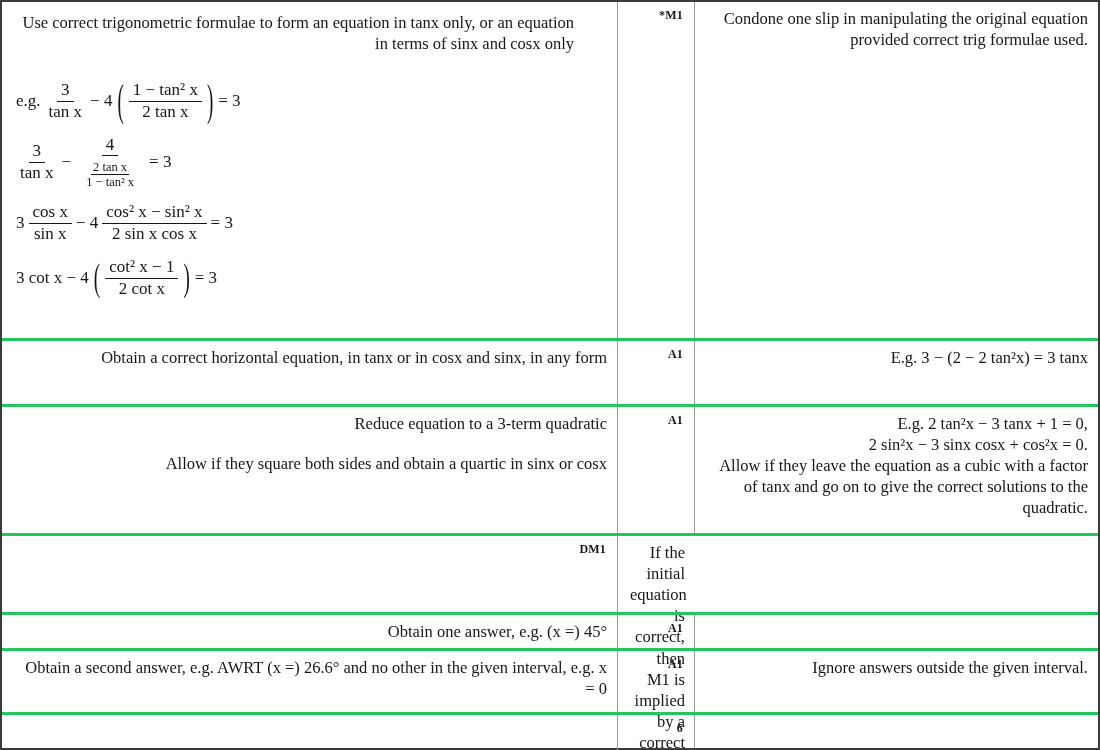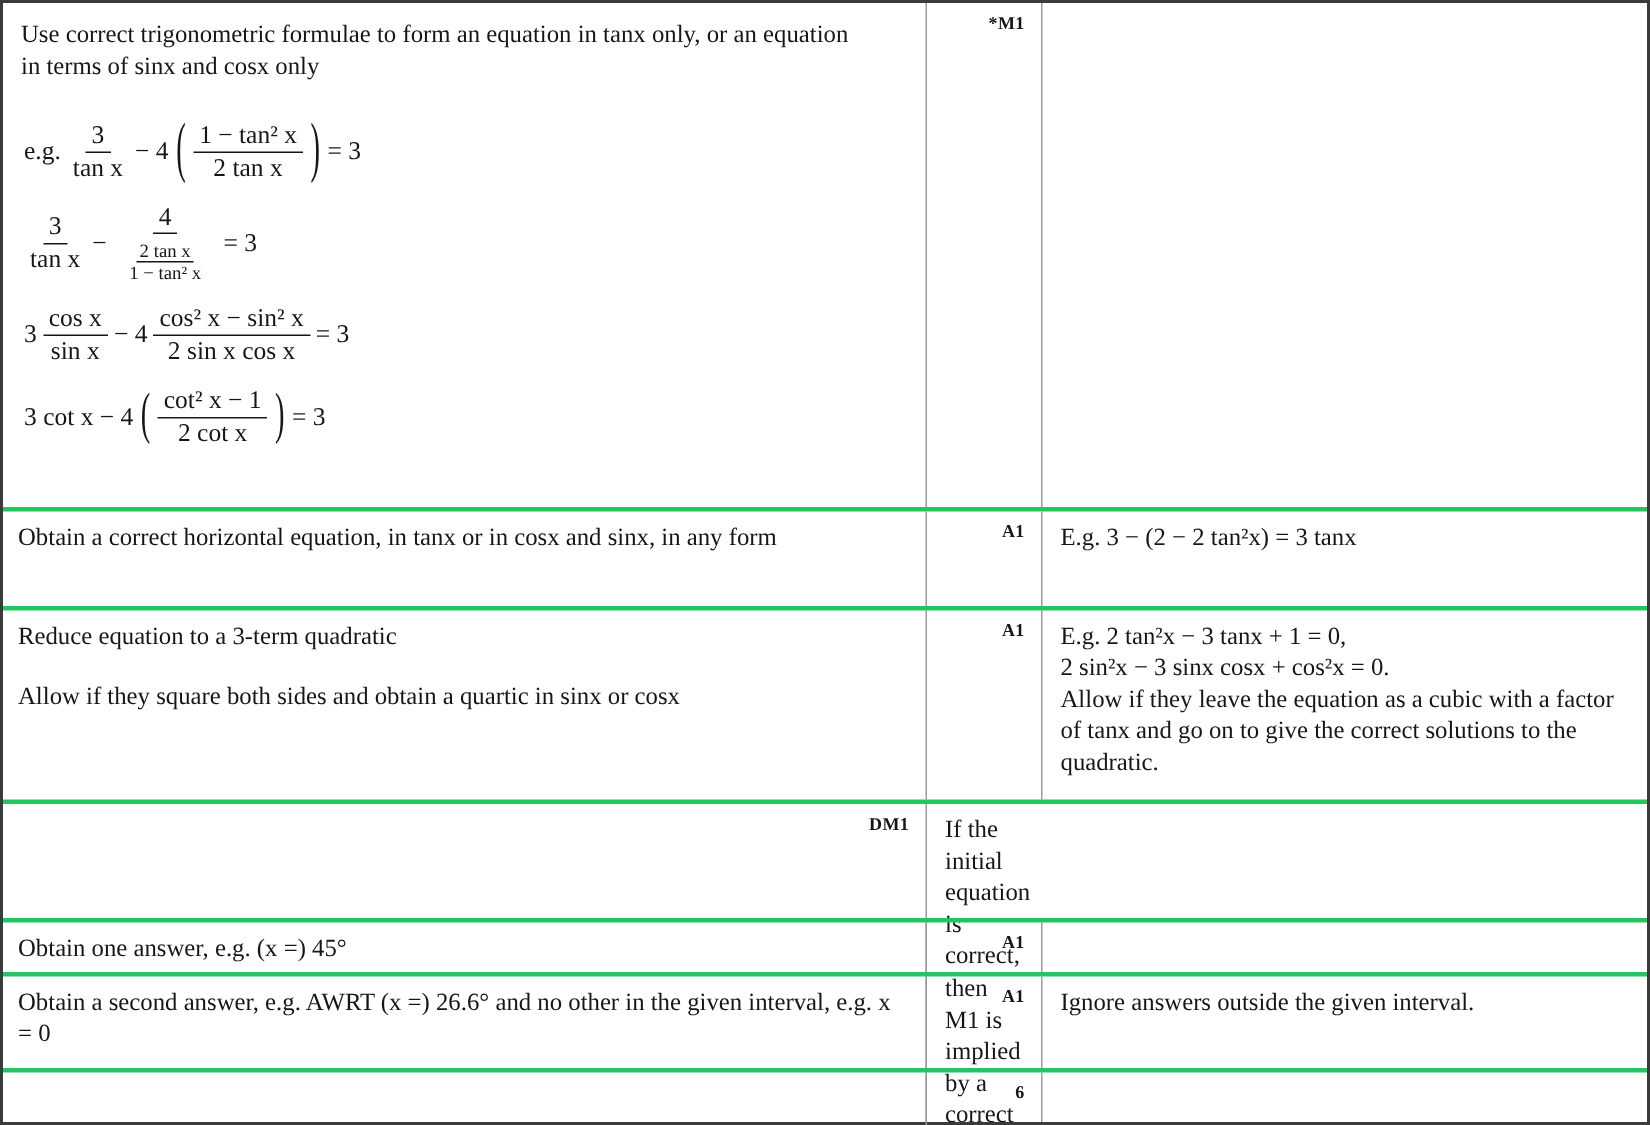--- a/index.html
+++ b/index.html
@@ -25,21 +25,21 @@
   .crit{border-right:1px solid #9a9a9a;}
   .mark{
     border-right:1px solid #9a9a9a;
     text-align:right;
     padding:6px 11px 0 2px;
     font-weight:bold;
     font-size:12px;
     letter-spacing:.2px;
   }
   .guid{padding-left:12px;}
-  .line{margin:0;}
+  .line{margin:0;text-align:right;}
   .gap-top{margin-top:19px;}
   
   .formula{
     display:flex;
     align-items:center;
     font-size:17px;
     margin:0 0 13px 2px;
     white-space:nowrap;
   }
   .formula > span{margin:0 2px;}
@@ -127,20 +127,23 @@
         <span class="bigp tall">(</span>
         <span class="frac">
           <span class="num">cot² x − 1</span>
           <span class="den">2 cot x</span>
         </span>
         <span class="bigp tall">)</span>
         <span>= 3</span>
       </div>
     </div>
     <div class="cell mark">*M1</div>
+    <div class="cell guid">
+      <p class="line">Condone one slip in manipulating the original equation provided correct trig formulae used.</p>
+    </div>
   </div>
 
   <div class="mrow">
     <div class="cell crit">
       <p class="line">Obtain a correct horizontal equation, in tanx or in cosx and sinx, in any form</p>
     </div>
     <div class="cell mark">A1</div>
     <div class="cell guid">
       <p class="line">E.g. 3 − (2 − 2 tan²x) = 3 tanx</p>
     </div>

